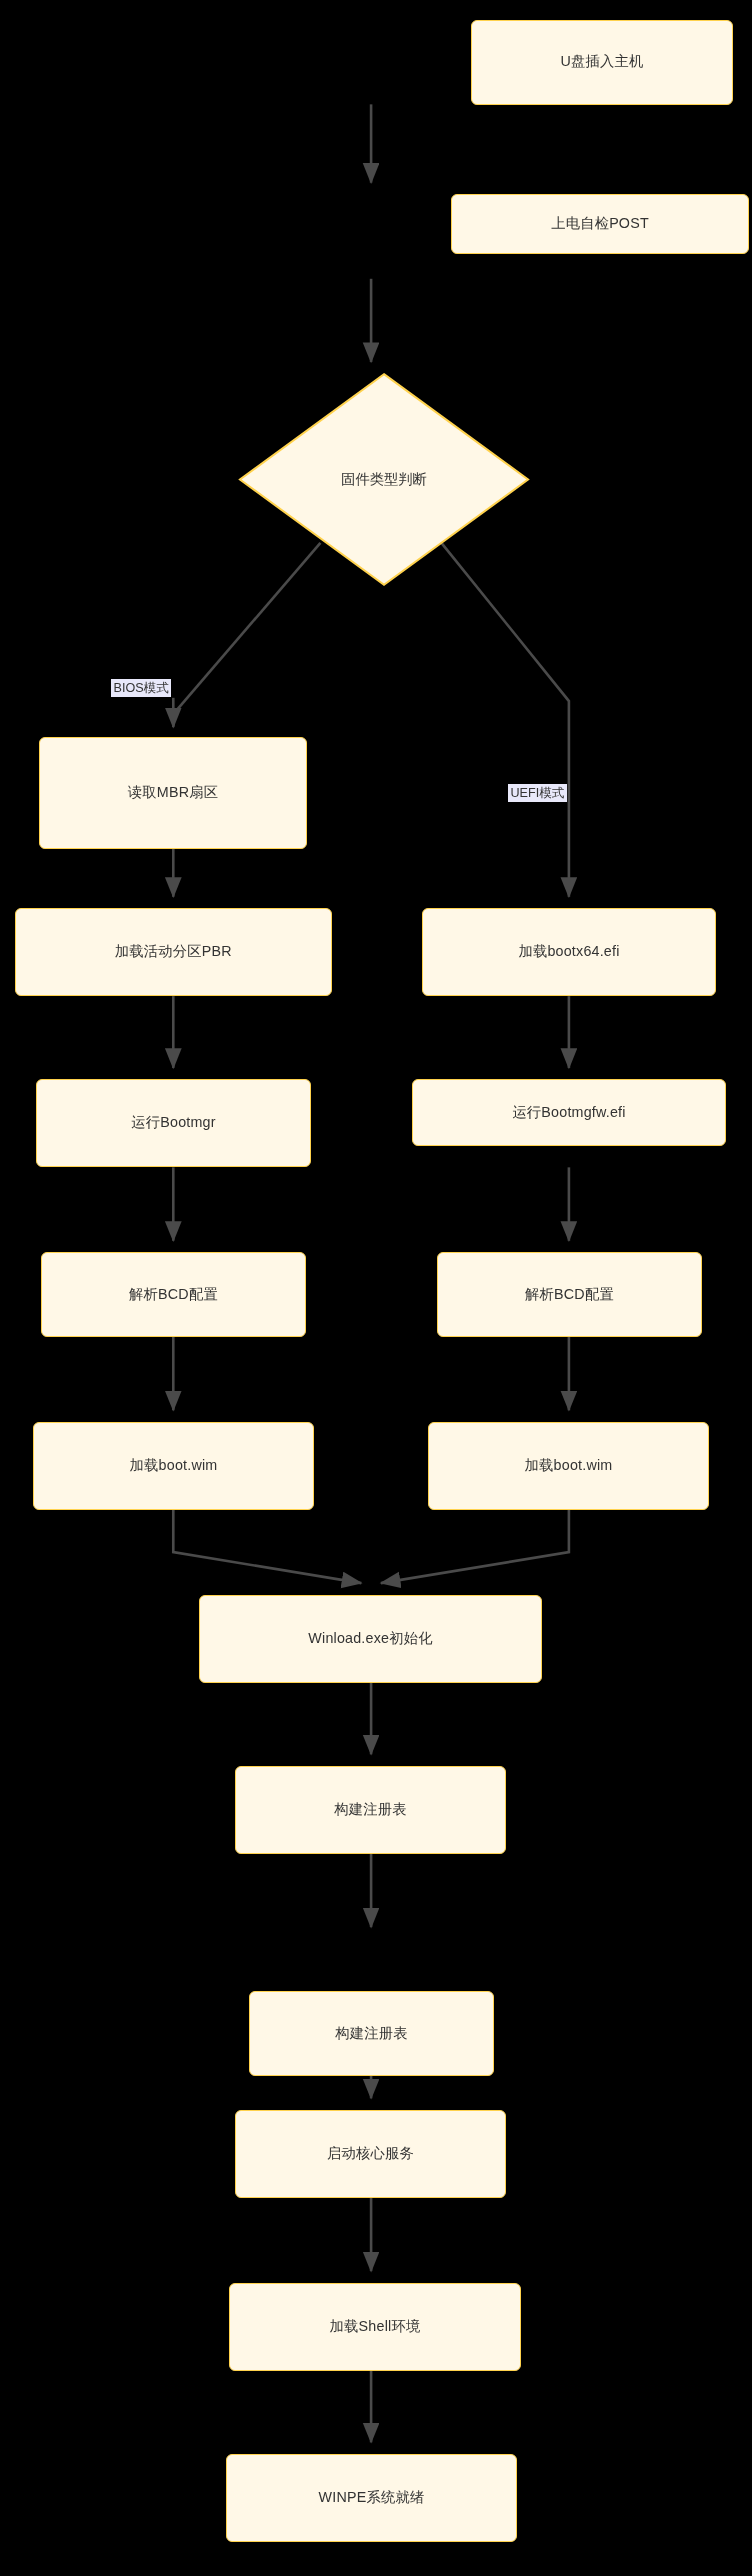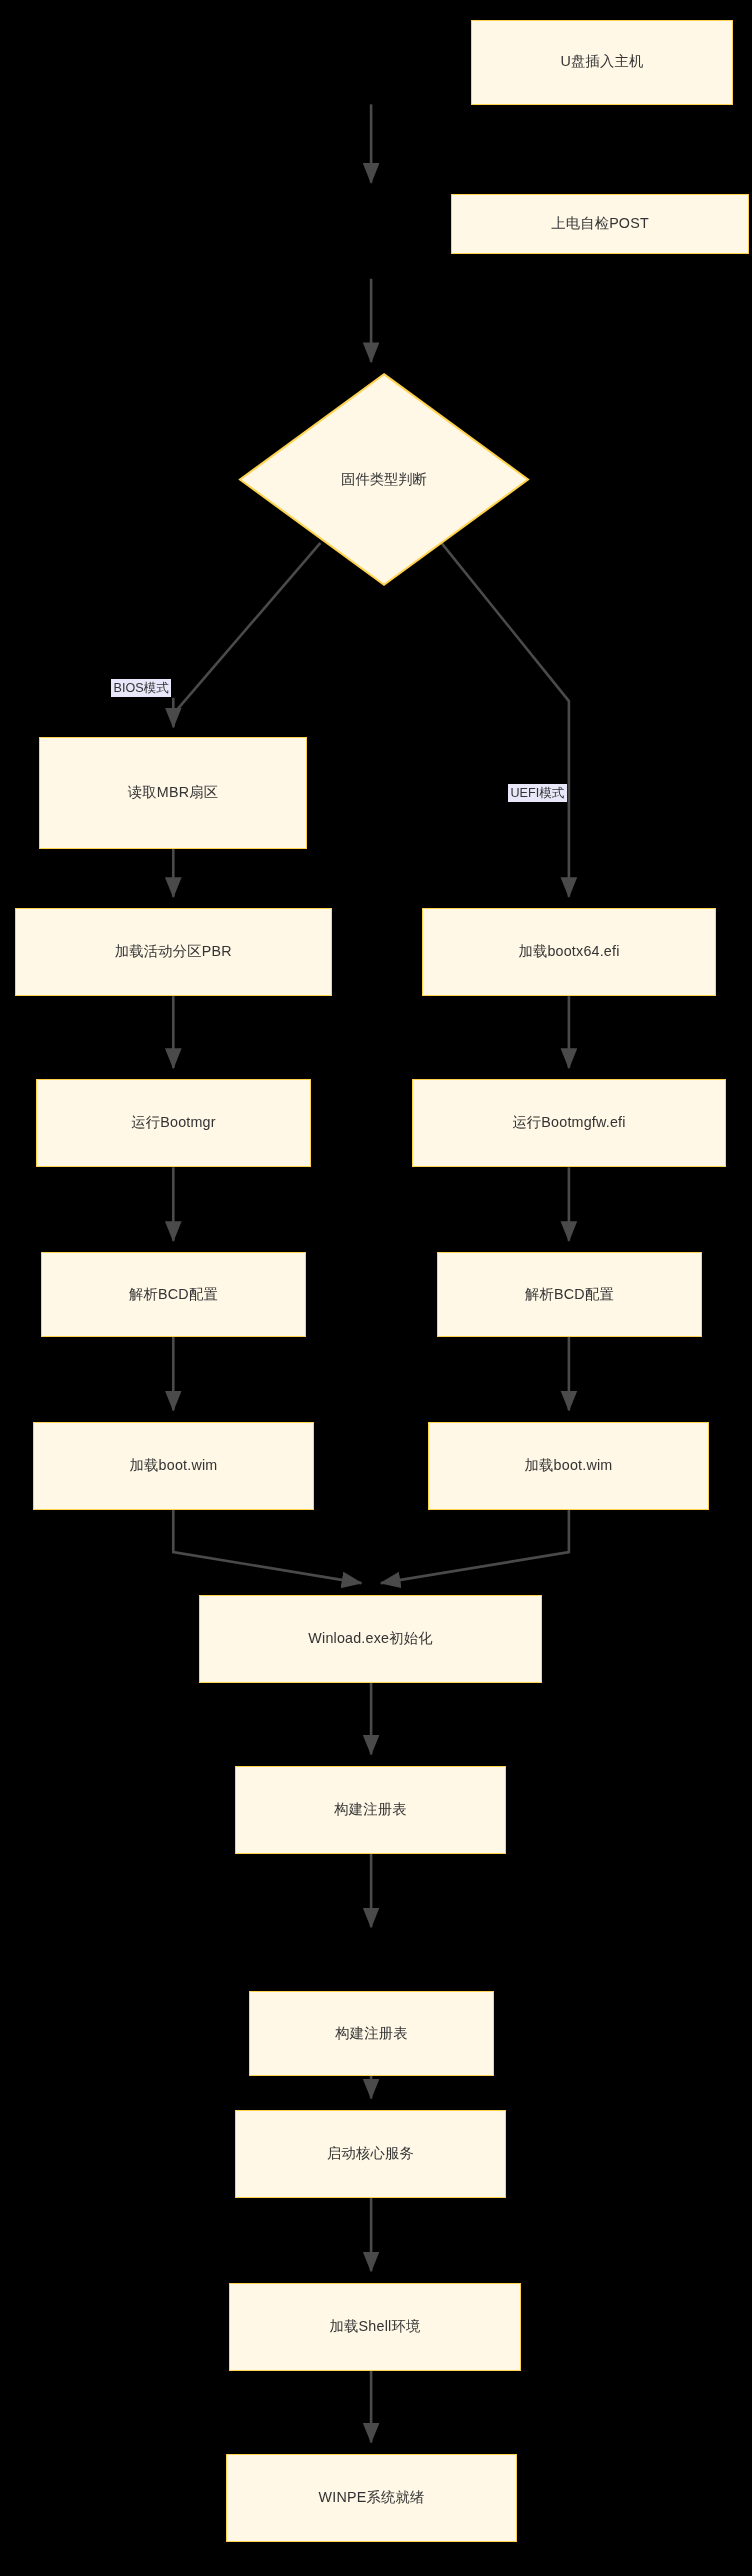--- a/index.html
+++ b/index.html
@@ -29,21 +29,21 @@
     width: 752px;
     height: 2576px;
     pointer-events: none;
   }
 
   .node {
     position: absolute;
     box-sizing: border-box;
     background: #fff8e7;
     border: 1.7px solid #ffd24d;
-    border-radius: 0;
+    border-radius: 6px;
     display: flex;
     align-items: center;
     justify-content: center;
     color: #333333;
     font-size: 14.3px;
     letter-spacing: 0.2px;
     text-align: center;
     line-height: 1.25;
     white-space: nowrap;
   }
@@ -138,21 +138,21 @@
       </div>
       <div class="node" style="left: 422px; top: 908px; width: 294px; height: 88px;">
         <span>加载bootx64.efi</span>
       </div>
       <div class="node" style="left: 14.7px; top: 908px; width: 317px; height: 88px; align-items: center;">
         <span>加载活动分区PBR</span>
       </div>
       <div class="node" style="left: 36px; top: 1079px; width: 275px; height: 88px;">
         <span>运行Bootmgr</span>
       </div>
-      <div class="node" style="left: 412px; top: 1079px; width: 314px; height: 88px; text-align: center;">
+      <div class="node" style="left: 412px; top: 1079px; width: 314px; height: 67px; text-align: center;">
         <span>运行Bootmgfw.efi</span>
       </div>
       <div class="node" style="left: 41px; top: 1252px; width: 265px; height: 85px;">
         <span>解析BCD配置</span>
       </div>
       <div class="node" style="left: 437px; top: 1252px; width: 265px; height: 85px;">
         <span>解析BCD配置</span>
       </div>
       <div class="node" style="left: 33px; top: 1422px; width: 281px; height: 88px;">
         <span>加载boot.wim</span>

